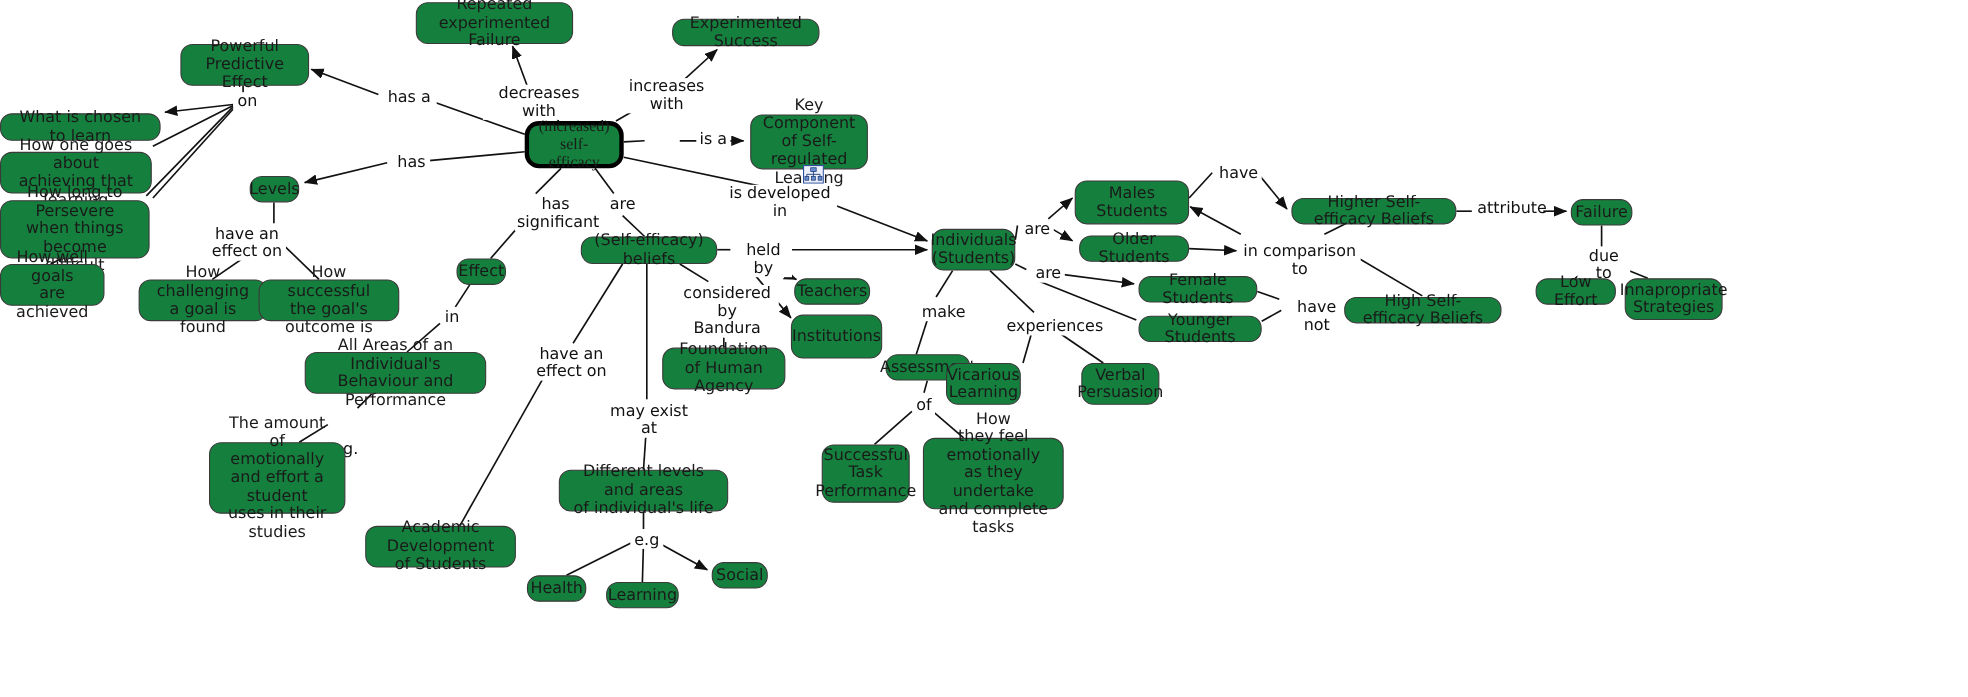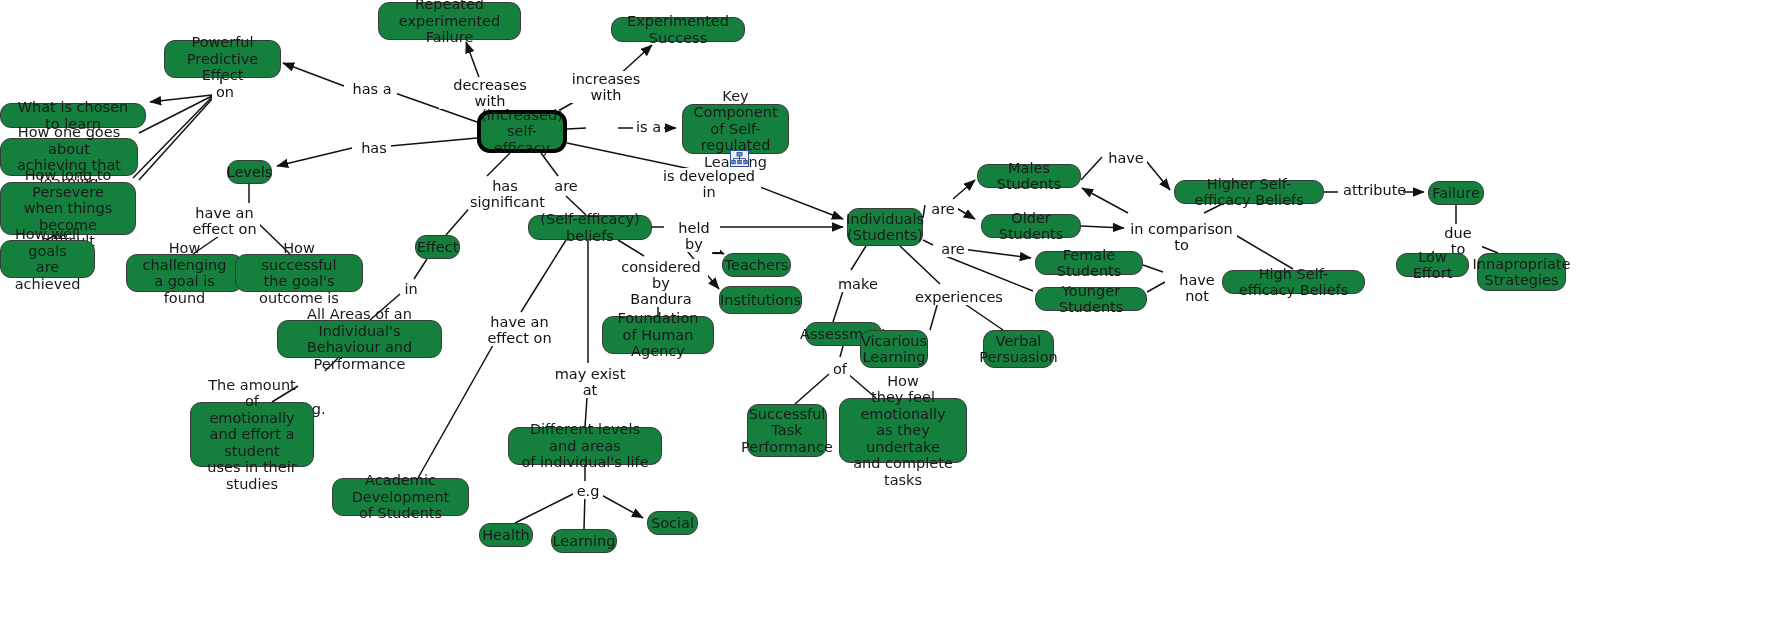--- a/index.html
+++ b/index.html
@@ -39,20 +39,21 @@
     justify-content: center;
     padding: 3px 8px;
     white-space: pre-line;
     z-index: 3;
   }
   .node.root {
     border: 4.5px solid #000000;
     border-radius: 13px;
     font-weight: 400;
     z-index: 4;
+    font-family: Liberation Serif, serif;
   }
   .edge-label {
     position: absolute;
     color: #111111;
     font-size: 14.5px;
     line-height: 16px;
     text-align: center;
     background: #ffffff;
     padding: 0 2px;
     white-space: pre-line;
@@ -209,39 +210,39 @@
 of Self-regulated
 Learning</div>
     <div class="node" style="left: 227px; top: 160px; width: 45px; height: 24px;">Levels</div>
     <div class="node" style="left: 126px; top: 254px; width: 117px; height: 38px;">How challenging
 a goal is found</div>
     <div class="node" style="left: 235px; top: 254px; width: 128px; height: 38px;">How successful
 the goal's outcome is</div>
     <div class="node" style="left: 415px; top: 235px; width: 45px; height: 24px;">Effect</div>
     <div class="node" style="left: 528px; top: 215px; width: 124px; height: 25px;">(Self-efficacy) beliefs</div>
     <div class="node" style="left: 722px; top: 253px; width: 69px; height: 24px;">Teachers</div>
-    <div class="node" style="left: 719px; top: 286px; width: 83px; height: 28px;">Institutions</div>
+    <div class="node" style="left: 719px; top: 286px; width: 83px; height: 40px;">Institutions</div>
     <div class="node" style="left: 602px; top: 316px; width: 112px; height: 38px;">Foundation
 of Human Agency</div>
     <div class="node" style="left: 277px; top: 320px; width: 165px; height: 38px;">All Areas of an Individual's
 Behaviour and Performance</div>
     <div class="node" style="left: 190px; top: 402px; width: 124px; height: 65px;">The amount of
 emotionally
 and effort a student
 uses in their studies</div>
     <div class="node" style="left: 332px; top: 478px; width: 137px; height: 38px;">Academic Development
 of Students</div>
     <div class="node" style="left: 508px; top: 427px; width: 154px; height: 38px;">Different levels and areas
 of individual's life</div>
     <div class="node" style="left: 479px; top: 523px; width: 54px; height: 24px;">Health</div>
     <div class="node" style="left: 551px; top: 529px; width: 66px; height: 24px;">Learning</div>
     <div class="node" style="left: 647px; top: 511px; width: 51px; height: 24px;">Social</div>
     <div class="node" style="left: 847px; top: 208px; width: 76px; height: 38px;">Individuals
 (Students)</div>
-    <div class="node" style="left: 977px; top: 164px; width: 104px; height: 24px;">Males Students</div>
+    <div class="node" style="left: 977px; top: 164px; width: 104px; height: 40px;">Males Students</div>
     <div class="node" style="left: 981px; top: 214px; width: 100px; height: 24px;">Older Students</div>
     <div class="node" style="left: 1035px; top: 251px; width: 108px; height: 24px;">Female Students</div>
     <div class="node" style="left: 1035px; top: 287px; width: 112px; height: 24px;">Younger Students</div>
     <div class="node" style="left: 1174px; top: 180px; width: 150px; height: 24px;">Higher Self-efficacy Beliefs</div>
     <div class="node" style="left: 1222px; top: 270px; width: 143px; height: 24px;">High Self-efficacy Beliefs</div>
     <div class="node" style="left: 1428px; top: 181px; width: 56px; height: 24px;">Failure</div>
     <div class="node" style="left: 1396px; top: 253px; width: 73px; height: 24px;">Low Effort</div>
     <div class="node" style="left: 1477px; top: 253px; width: 89px; height: 38px;">Innapropriate
 Strategies</div>
     <div class="node" style="left: 805px; top: 322px; width: 77px; height: 24px;">Assessment</div>

